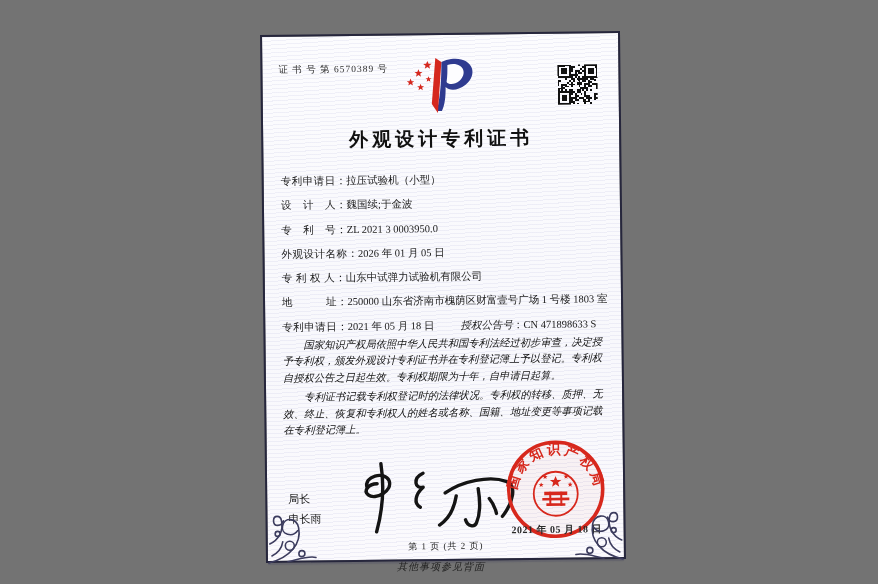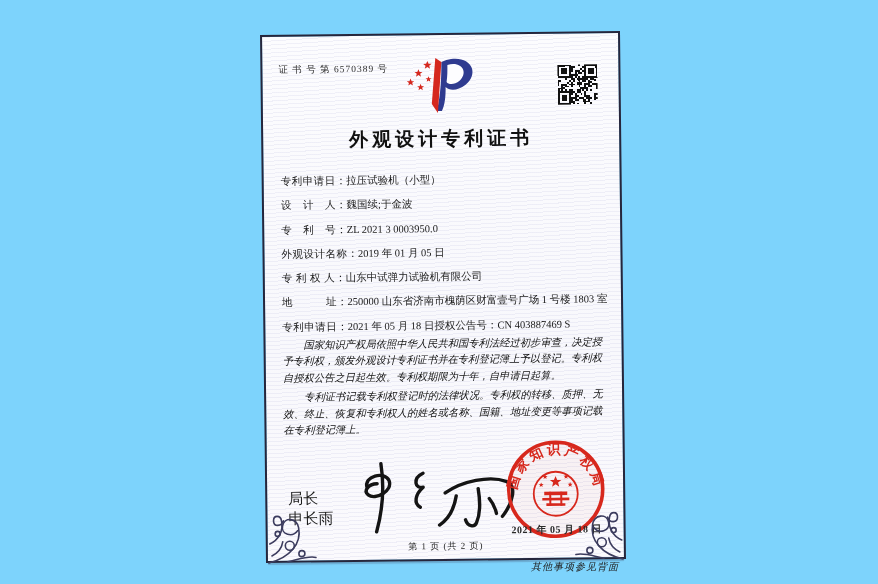--- a/index.html
+++ b/index.html
@@ -1,17 +1,17 @@
 <!DOCTYPE html>
 <html><head>
 <meta charset="utf-8">
 <style>
   html,body{margin:0;padding:0;width:878px;height:584px;background:#ffffff;overflow:hidden;
     font-family:"Liberation Serif","DejaVu Serif",serif;}
-  .stage{position:relative;width:878px;height:584px;background:#7dd3fc;}
+  .stage{position:relative;width:878px;height:584px;background:#737373;}
 
   
   .certificate{
     position:absolute;left:263px;top:33px;width:356px;height:524px;
     border:2px solid #26263c;
     transform:rotate(-0.65deg);
     transform-origin:50% 50%;
     background:
       repeating-linear-gradient(177deg, rgba(130,130,195,0.10) 0px, rgba(130,130,195,0.10) 1px, rgba(255,255,255,0) 1px, rgba(255,255,255,0) 4px),
       linear-gradient(180deg,#fcfcfe 0%,#f8f8fc 60%,#fbfafd 100%);
@@ -22,39 +22,39 @@
 
   .logo{position:absolute;left:50%;top:18px;transform:translateX(-50%);width:92px;height:62px;}
   .qr{position:absolute;right:21px;top:31px;width:40px;height:40px;}
 
   .title{position:absolute;left:0;top:91px;width:100%;text-align:center;
     font-size:19px;font-weight:bold;letter-spacing:4px;color:#111;}
 
   .fields{position:absolute;left:17px;top:139px;right:12px;}
   .field-row{font-size:10.5px;line-height:12px;margin-bottom:12.3px;color:#1b1b1b;white-space:nowrap;}
   .field-row .lbl{letter-spacing:0.5px;}
-  .grant-no{}
+  .grant-no{margin-left:26px;font-style:italic;}
 
   .paragraphs{position:absolute;left:17px;top:301px;right:14px;color:#131313;}
   .paragraphs p{margin:0 0 3px 0;font-size:10.3px;line-height:16.4px;font-style:italic;text-indent:21px;}
 
-  .officer{position:absolute;left:21px;top:452px;font-size:15px;line-height:20px;color:#1b1b1b;}
+  .officer{position:absolute;left:21px;top:452px;font-size:11px;line-height:20px;color:#1b1b1b;}
   .signature{position:absolute;left:82px;top:422px;width:175px;height:80px;}
 
   .seal{position:absolute;left:237px;top:404px;width:103px;height:103px;}
   .seal-date{position:absolute;left:222px;top:489px;width:134px;text-align:center;
     font-size:10px;font-weight:bold;letter-spacing:0.5px;color:#2a2a2a;white-space:nowrap;}
 
   .page-footer{position:absolute;left:0;top:505px;width:100%;text-align:center;font-size:9px;letter-spacing:1px;color:#222;}
 
   .corner{position:absolute;width:56px;height:78px;}
   .corner.bl{left:-2px;bottom:-3px;}
   .corner.br{right:-2px;bottom:-3px;transform:scaleX(-1);}
 
-  .back-note{position:absolute;left:263px;top:560px;width:356px;text-align:right;
+  .back-note{position:absolute;left:263px;top:560px;width:356px;text-align:center;
     font-size:10px;font-style:italic;color:#222;letter-spacing:1px;}
 </style>
 </head>
 <body>
 
 <div class="stage">
 
   <div class="certificate">
 
     <div class="cert-no"><span>证 书 号</span>&nbsp;<span>第 6570389 号</span></div>
@@ -316,24 +316,24 @@
         <rect x="14" y="20" width="1" height="1" fill="#111"></rect>
         <rect x="17" y="20" width="1" height="1" fill="#111"></rect>
       </svg>
 
     <div class="title">外观设计专利证书</div>
 
     <div class="fields">
       <div class="field-row"><span class="lbl">专利申请日</span><span>：</span><span>拉压试验机（小型）</span></div>
       <div class="field-row"><span class="lbl">设　计　人</span><span>：</span><span>魏国续;于金波</span></div>
       <div class="field-row"><span class="lbl">专　利　号</span><span>：</span><span>ZL 2021 3 0003950.0</span></div>
-      <div class="field-row"><span class="lbl">外观设计名称</span><span>：</span><span>2019 年 01 月 05 日</span></div>
+      <div class="field-row"><span class="lbl">外观设计名称</span><span>：</span><span>2026 年 01 月 05 日</span></div>
       <div class="field-row"><span class="lbl">专 利 权 人</span><span>：</span><span>山东中试弹力试验机有限公司</span></div>
       <div class="field-row"><span class="lbl">地　　　址</span><span>：</span><span>250000 山东省济南市槐荫区财富壹号广场 1 号楼 1803 室</span></div>
-      <div class="field-row"><span class="lbl">专利申请日</span><span>：</span><span>2021 年 05 月 18 日</span><span class="grant-no">授权公告号</span><span>：</span><span>CN 403887469 S</span></div>
+      <div class="field-row"><span class="lbl">专利申请日</span><span>：</span><span>2021 年 05 月 18 日</span><span class="grant-no">授权公告号</span><span>：</span><span>CN 471898633 S</span></div>
     </div>
 
     <div class="paragraphs">
       <p>国家知识产权局依照中华人民共和国专利法经过初步审查，决定授予专利权，颁发外观设计专利证书并在专利登记簿上予以登记。专利权自授权公告之日起生效。专利权期限为十年，自申请日起算。</p>
       <p>专利证书记载专利权登记时的法律状况。专利权的转移、质押、无效、终止、恢复和专利权人的姓名或名称、国籍、地址变更等事项记载在专利登记簿上。</p>
     </div>
 
     <div class="officer">
       <div>局长</div>
       <div>申长雨</div>

